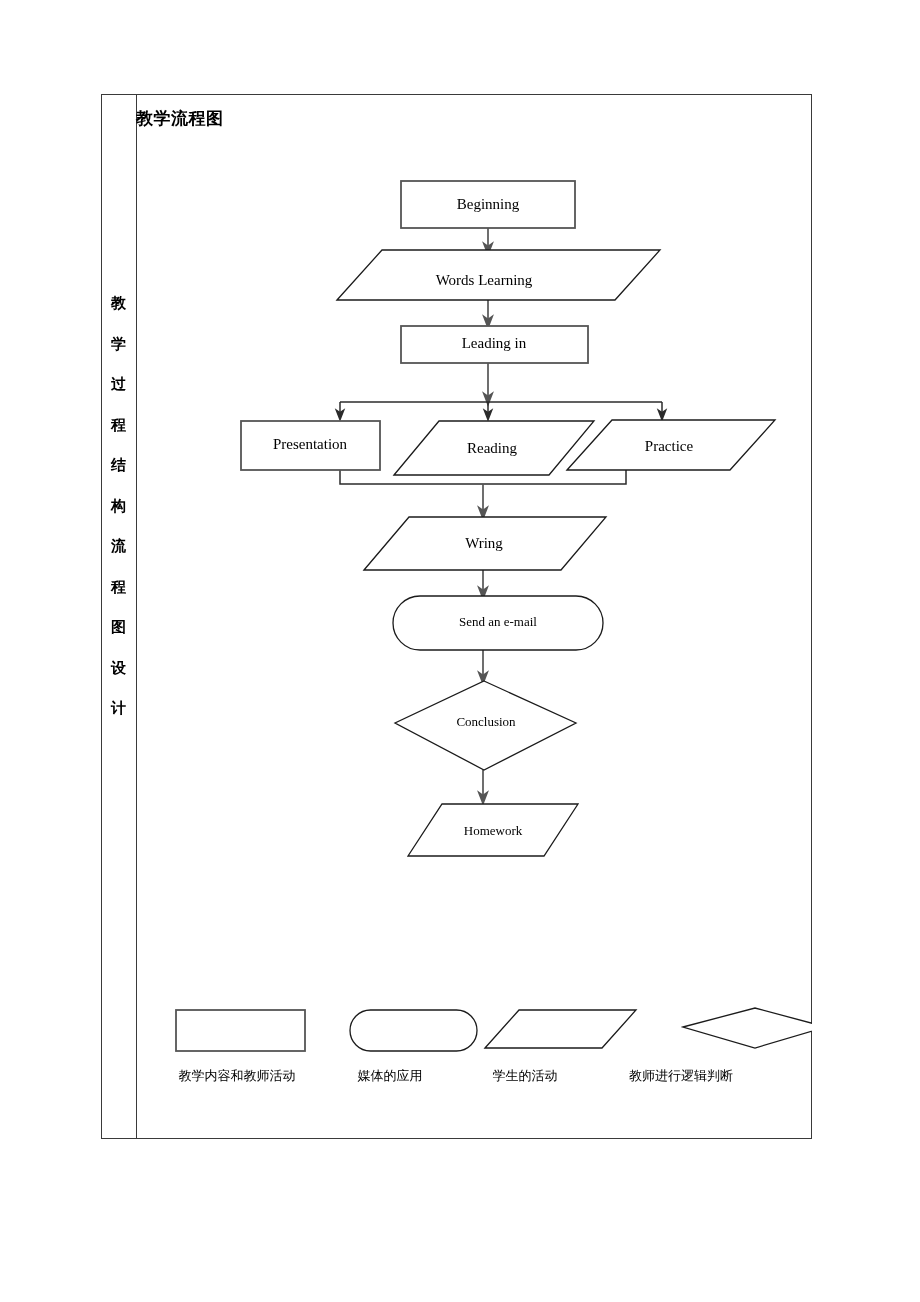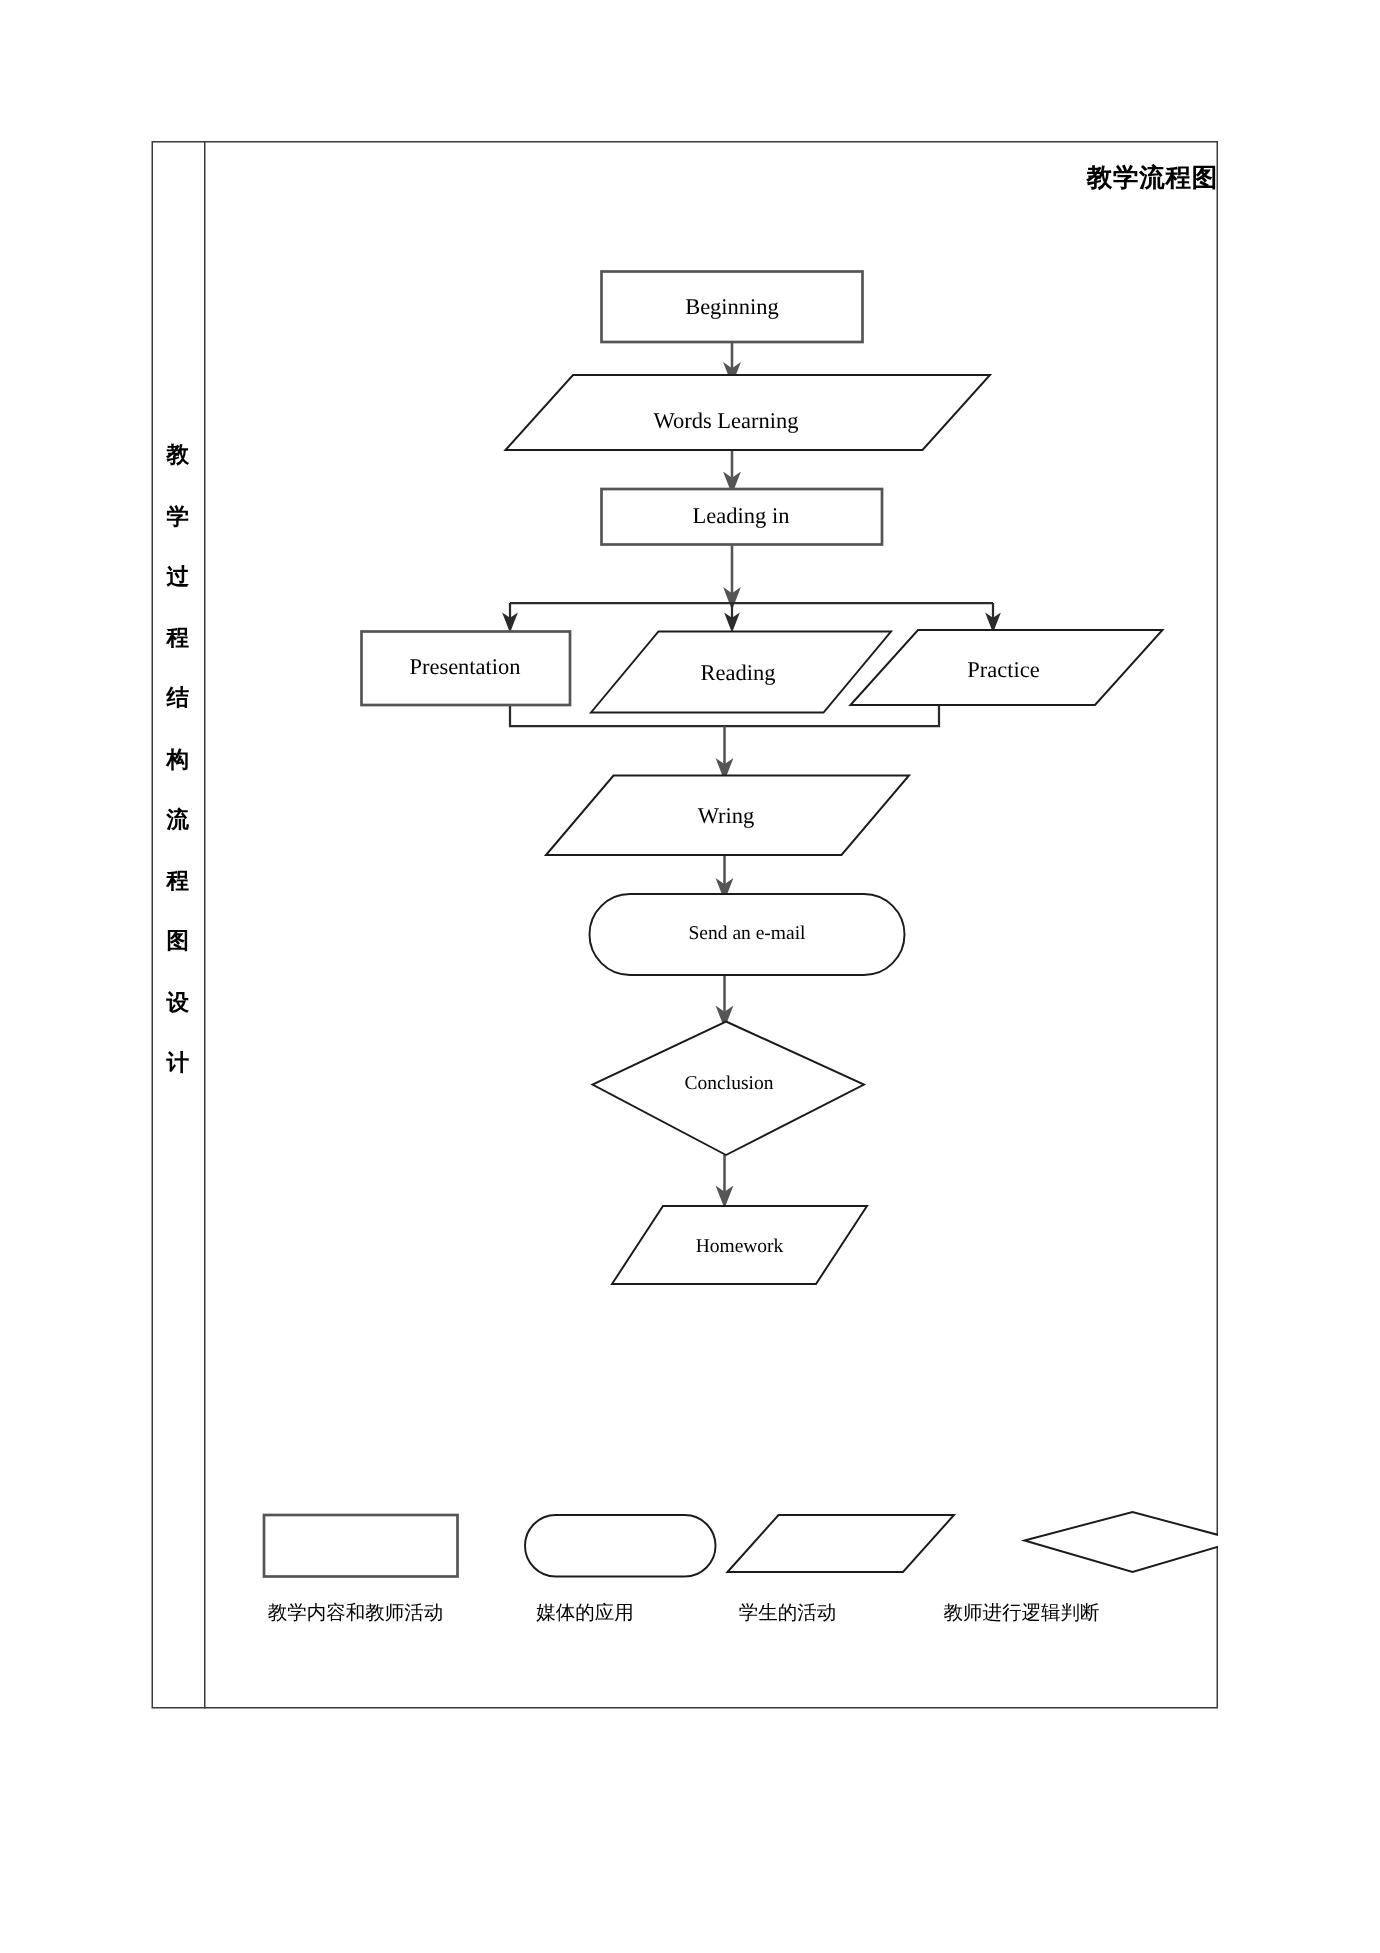--- a/index.html
+++ b/index.html
@@ -65,21 +65,21 @@
   .sidebar-label span {
     display: block;
   }
 
   
   .doc-title {
     position: absolute;
     left: 136px;
     top: 107px;
     width: 676px;
-    text-align: right;
+    text-align: left;
     font-family: "DejaVu Sans", sans-serif;
     font-size: 17px;
     font-weight: 700;
     letter-spacing: 0.5px;
   }
 
   
   #flowchart {
     position: absolute;
     left: 136px;

